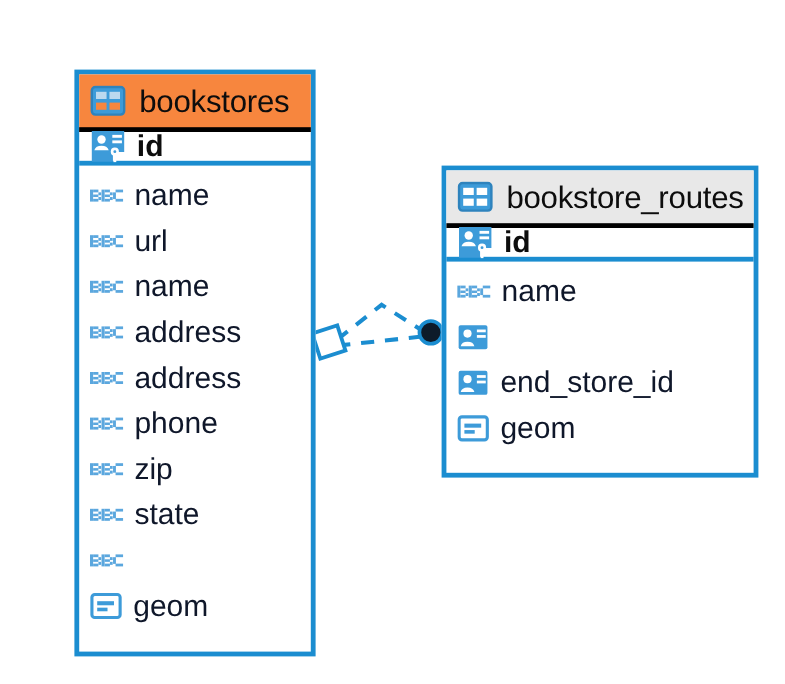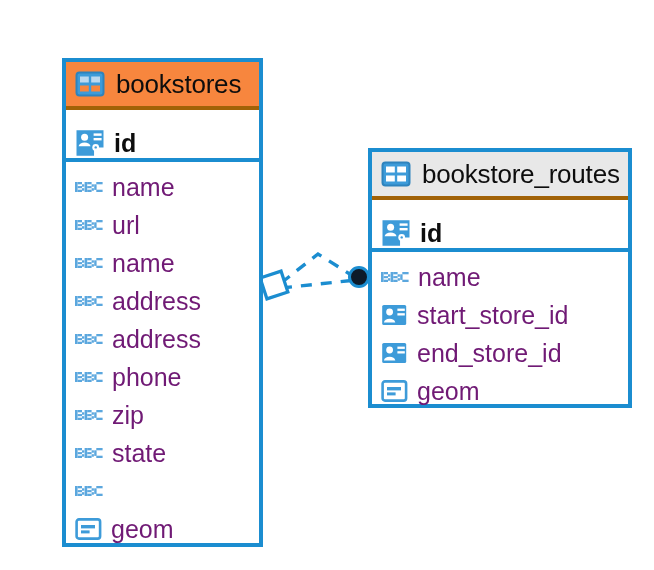--- a/index.html
+++ b/index.html
@@ -29,34 +29,34 @@
     border: 4px solid #1b8dd0;
     background: #ffffff;
     z-index: 5;
   }
   .entity-header {
     box-sizing: border-box;
     display: flex;
     align-items: center;
     height: 48px;
     padding-left: 9px;
-    border-bottom: 4px solid #a16207;
+    border-bottom: 4px solid #000000;
   }
   .entity-header .title {
     font-size: 26px;
     color: #0d0d0d;
     margin-left: 11px;
     letter-spacing: -0.2px;
     white-space: nowrap;
   }
   .pk-row {
     box-sizing: border-box;
     display: flex;
-    align-items: flex-end;
-    height: 52px;
+    align-items: center;
+    height: 28px;
     padding-left: 9px;
     border-bottom: 4px solid #1b8dd0;
   }
   .pk-row .label {
     font-size: 25px;
     font-weight: bold;
     color: #0d0d0d;
     margin-left: 9px;
     white-space: nowrap;
   }
@@ -65,39 +65,39 @@
   }
   .field-row {
     box-sizing: border-box;
     display: flex;
     align-items: center;
     height: 38px;
     padding-left: 9px;
   }
   .field-row .label {
     font-size: 25px;
-    color: #701a75;
+    color: #0f172a;
     margin-left: 9px;
     white-space: nowrap;
     line-height: 1;
   }
 
   
   #entity-bookstores {
     left: 62px;
     top: 58px;
     width: 201px;
     height: 489px;
   }
   #entity-bookstores .entity-header {
     background: #f7863e;
   }
   #entity-routes {
     left: 368px;
-    top: 148px;
+    top: 138px;
     width: 264px;
     height: 260px;
   }
   #entity-routes .entity-header {
     background: #e8e8e8;
   }
 
   
   .icon {
     display: inline-block;
@@ -471,21 +471,20 @@
       <div class="field-row">
         <span class="icon">
           <svg width="27" height="24" viewBox="0 0 27 24">
             <rect x="1.2" y="2" width="24" height="20" rx="1.6" ry="1.6" fill="#3d9bd9"></rect>
             <circle cx="8.6" cy="9" r="3.4" fill="#ffffff"></circle>
             <path d="M2.9 19.6 a5.8 4.6 0 0 1 11.4 0 z" fill="#ffffff"></path>
             <rect x="16.4" y="5.6" width="7.4" height="2.3" fill="#ffffff"></rect>
             <rect x="16.4" y="10.2" width="7.4" height="2.3" fill="#ffffff"></rect>
           </svg>
         </span>
-        <span class="label">start_store_id</span>
       </div>
 
       <div class="field-row">
         <span class="icon">
           <svg width="27" height="24" viewBox="0 0 27 24">
             <rect x="1.2" y="2" width="24" height="20" rx="1.6" ry="1.6" fill="#3d9bd9"></rect>
             <circle cx="8.6" cy="9" r="3.4" fill="#ffffff"></circle>
             <path d="M2.9 19.6 a5.8 4.6 0 0 1 11.4 0 z" fill="#ffffff"></path>
             <rect x="16.4" y="5.6" width="7.4" height="2.3" fill="#ffffff"></rect>
             <rect x="16.4" y="10.2" width="7.4" height="2.3" fill="#ffffff"></rect>

